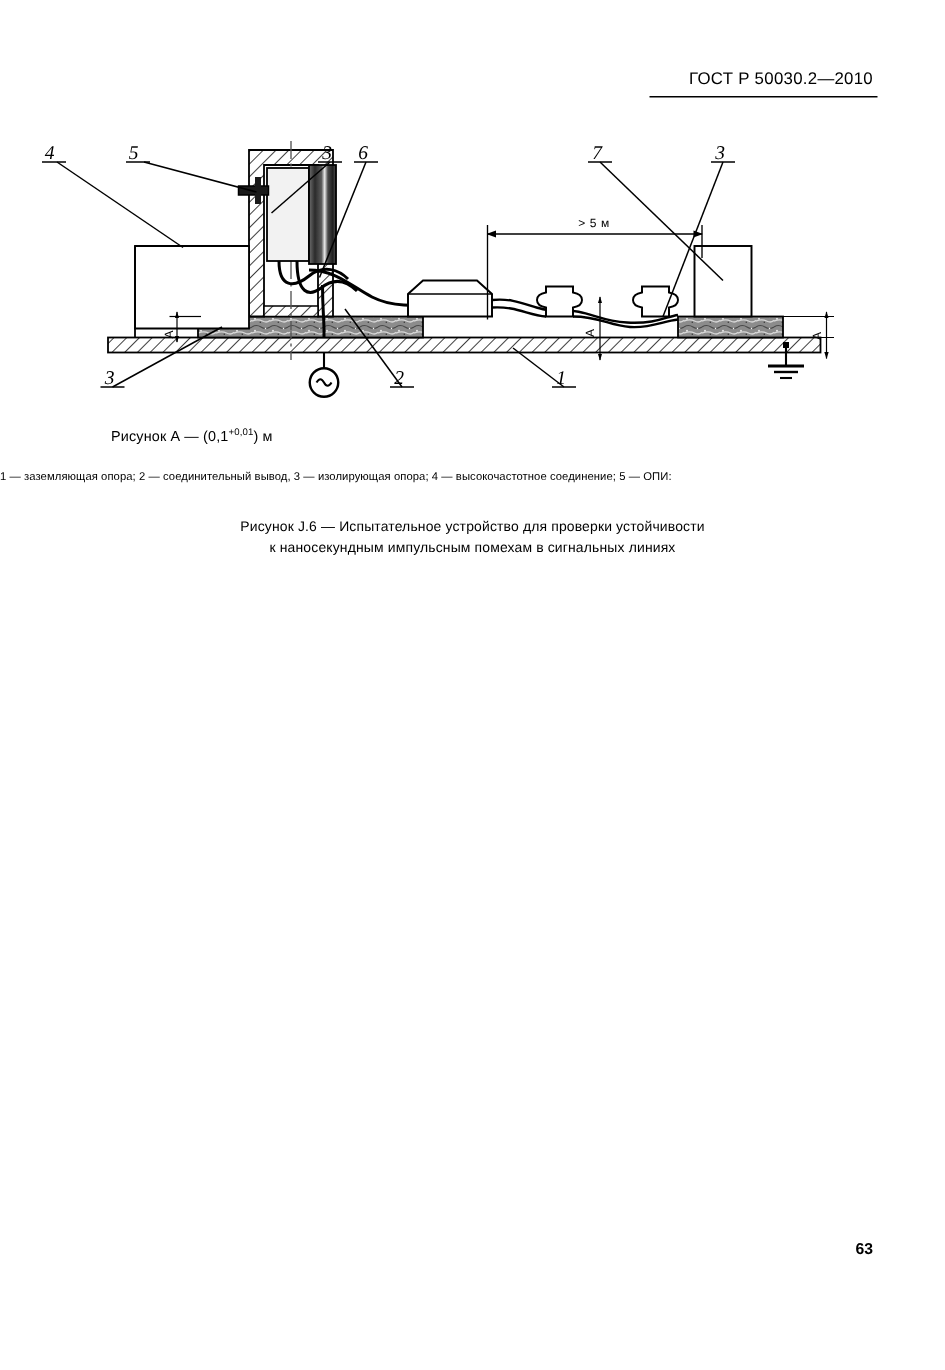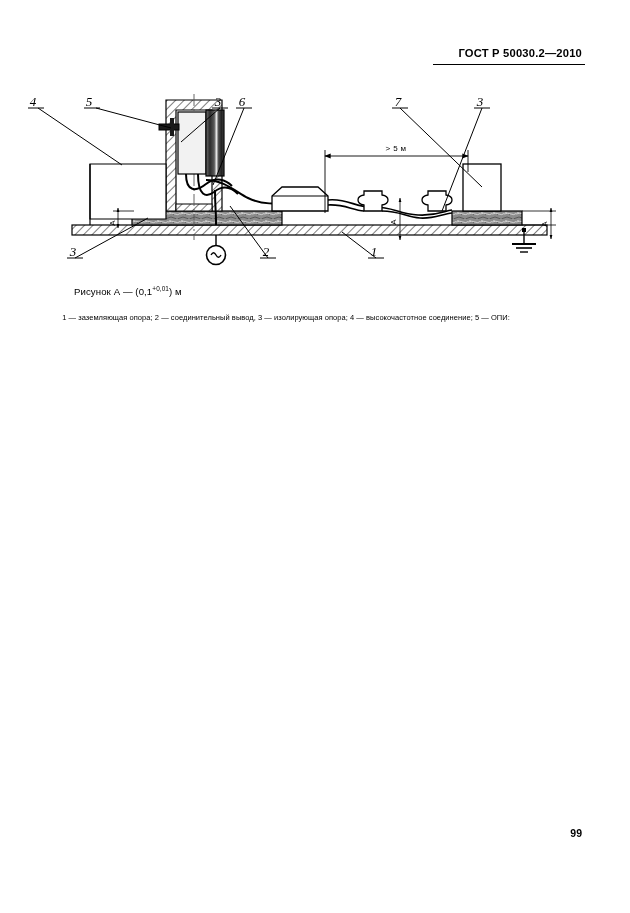--- a/index.html
+++ b/index.html
@@ -23,21 +23,21 @@
     width: 630px;
     height: 913px;
   }
 
   
   .doc-header {
     position: absolute;
     top: 47px;
     right: 48px;
     font-size: 11.2px;
-    font-weight: bold;
+    font-weight: normal;
     letter-spacing: 0.2px;
     white-space: nowrap;
   }
   .header-rule {
     position: absolute;
     top: 64px;
     left: 433px;
     width: 152px;
     height: 1px;
     background: #000;
@@ -67,21 +67,20 @@
   .dims-line sup {
     font-size: 6.4px;
     vertical-align: 4px;
   }
 
   .legend {
     position: absolute;
     top: 312px;
     left: 0;
     width: 572px;
-    text-align: center;
     font-size: 7.5px;
     line-height: 12.4px;
     letter-spacing: 0.05px;
   }
   .legend .ln {
     display: block;
     white-space: nowrap;
   }
 
   .fig-caption {
@@ -304,16 +303,20 @@
   </div>
 
   <div class="dims-line">
     <span>Рисунок А — (0,1</span><sup>+0,01</sup><span>) м</span>
   </div>
 
   <div class="legend">
     <span class="ln">1 — заземляющая опора; 2 — соединительный вывод, 3 — изолирующая опора; 4 — высокочастотное соединение; 5 — ОПИ:</span>
   </div>
 
-
-  <div class="page-number">99</div>
+  <div class="fig-caption">
+    <span>Рисунок J.6 — Испытательное устройство для проверки устойчивости</span>
+    <span>к наносекундным импульсным помехам в сигнальных линиях</span>
+  </div>
+
+  <div class="page-number">63</div>
 
 </div>
 
 </body></html>

